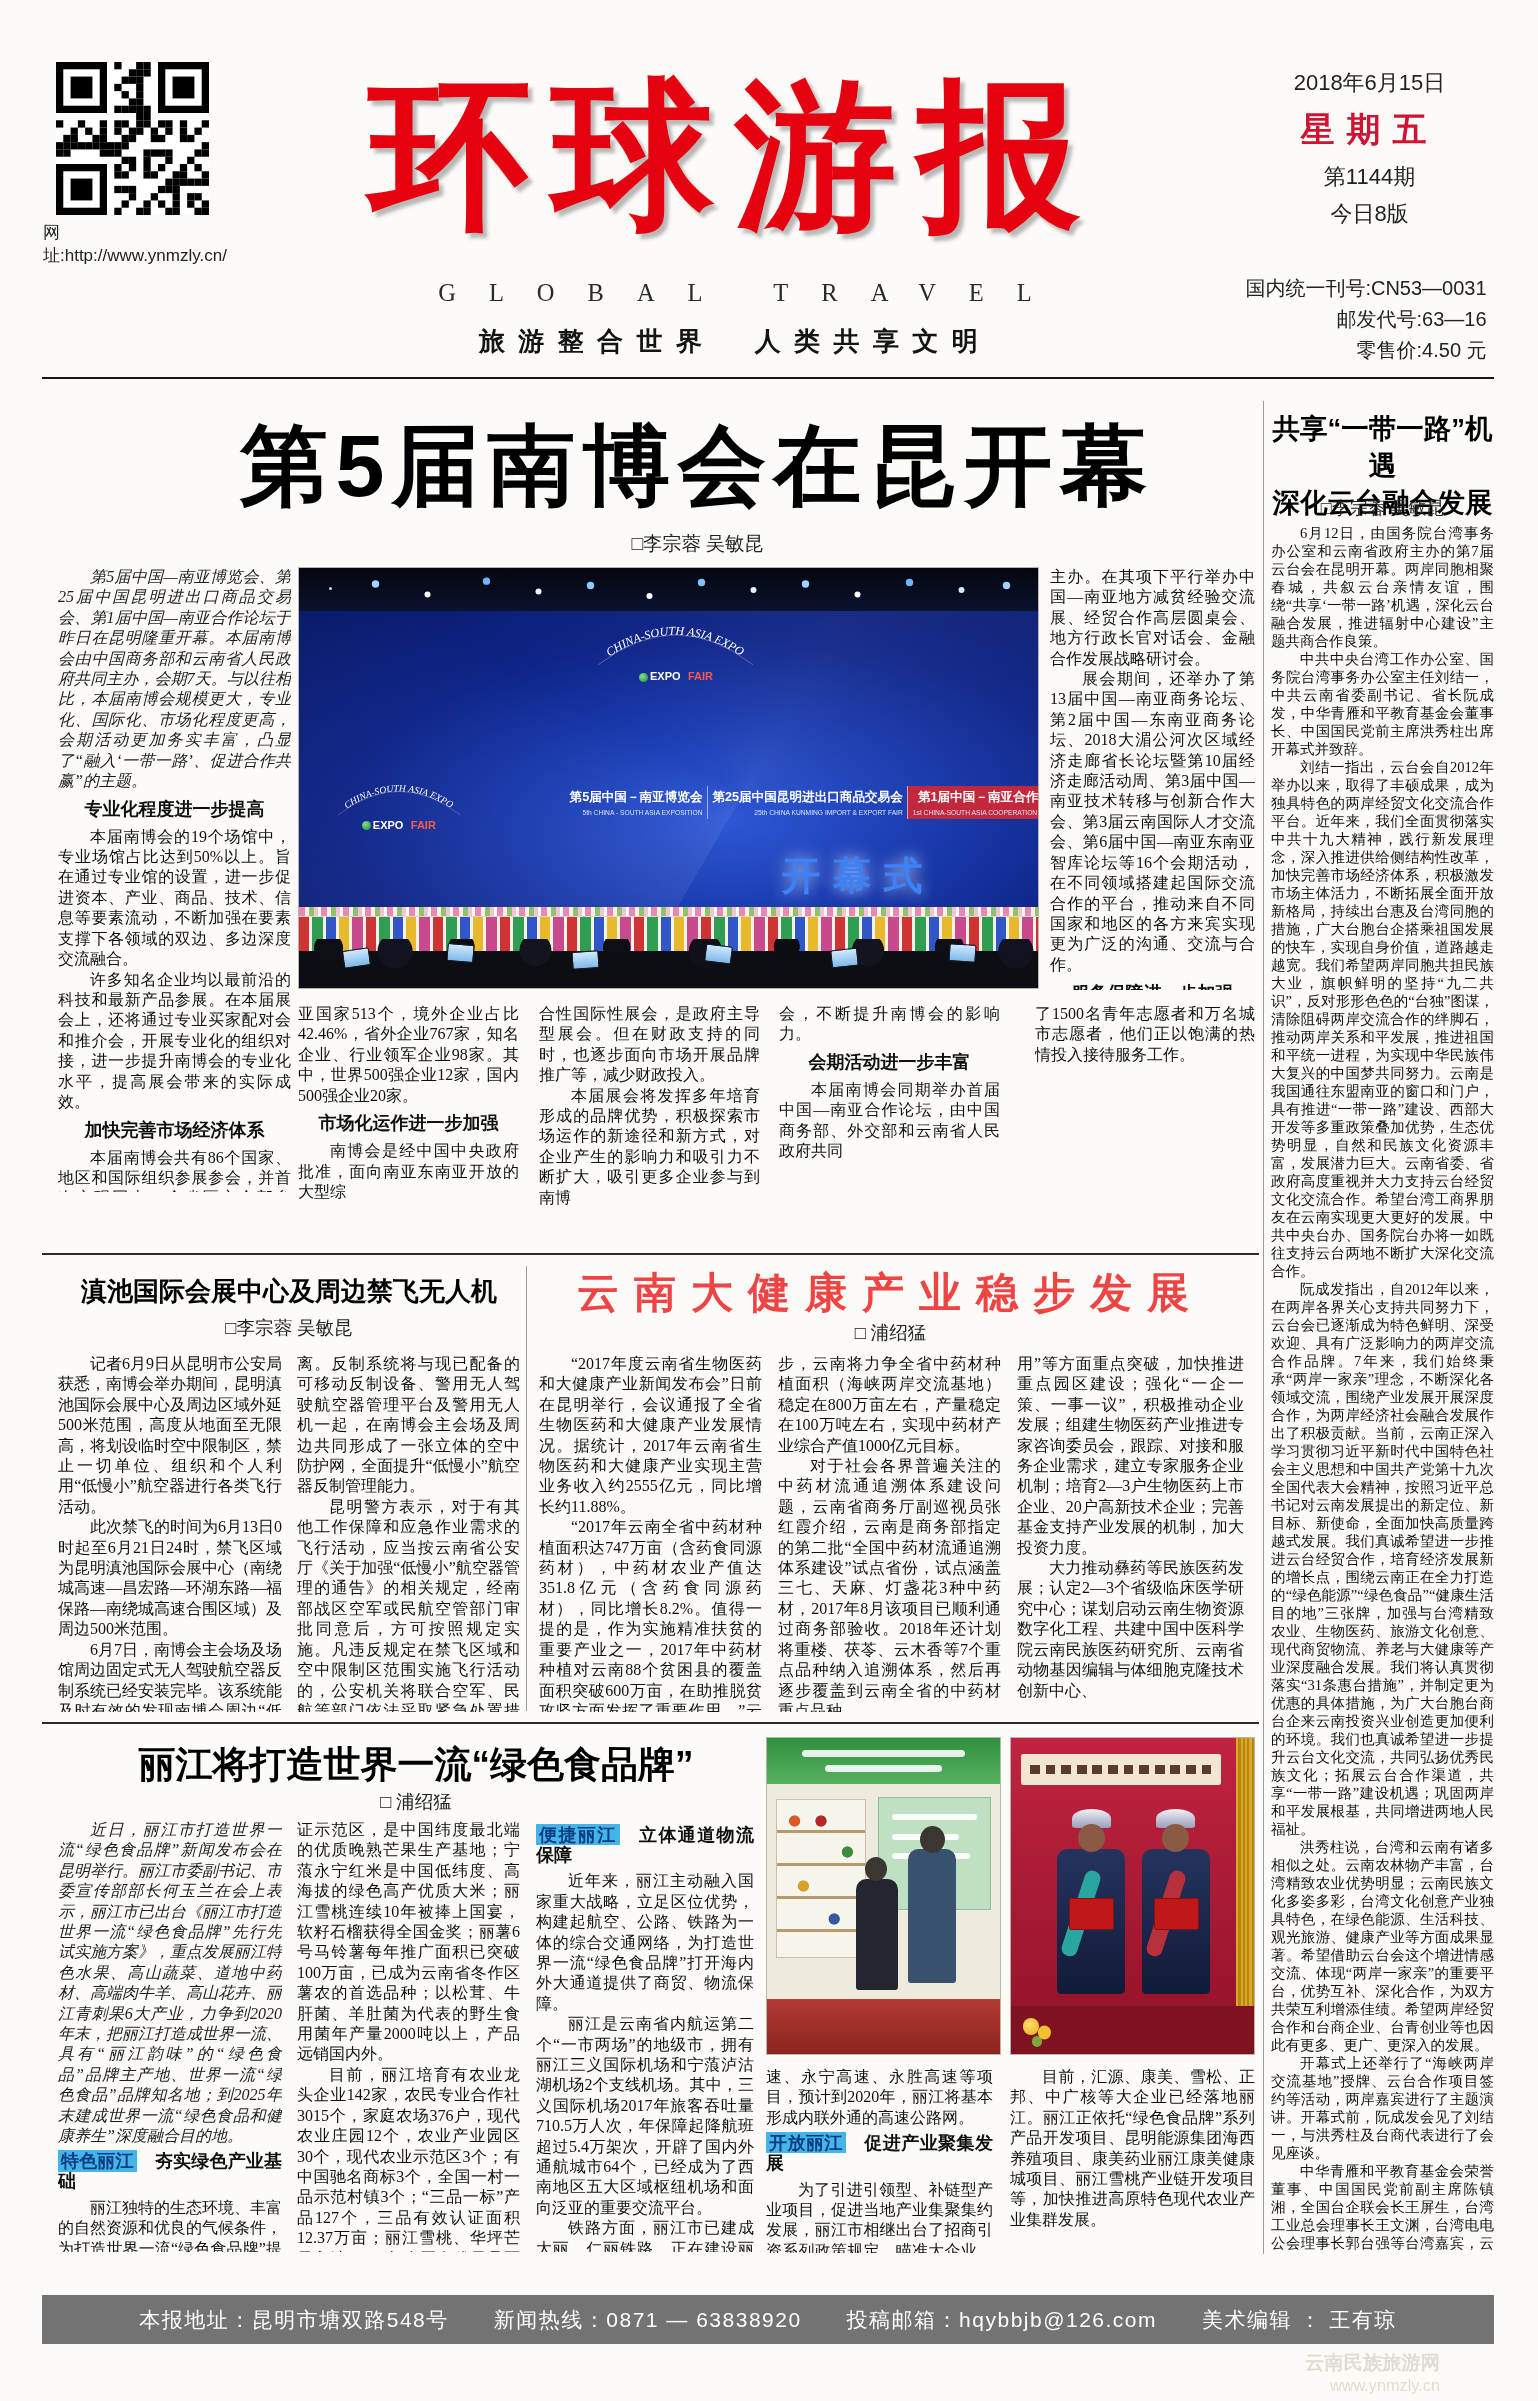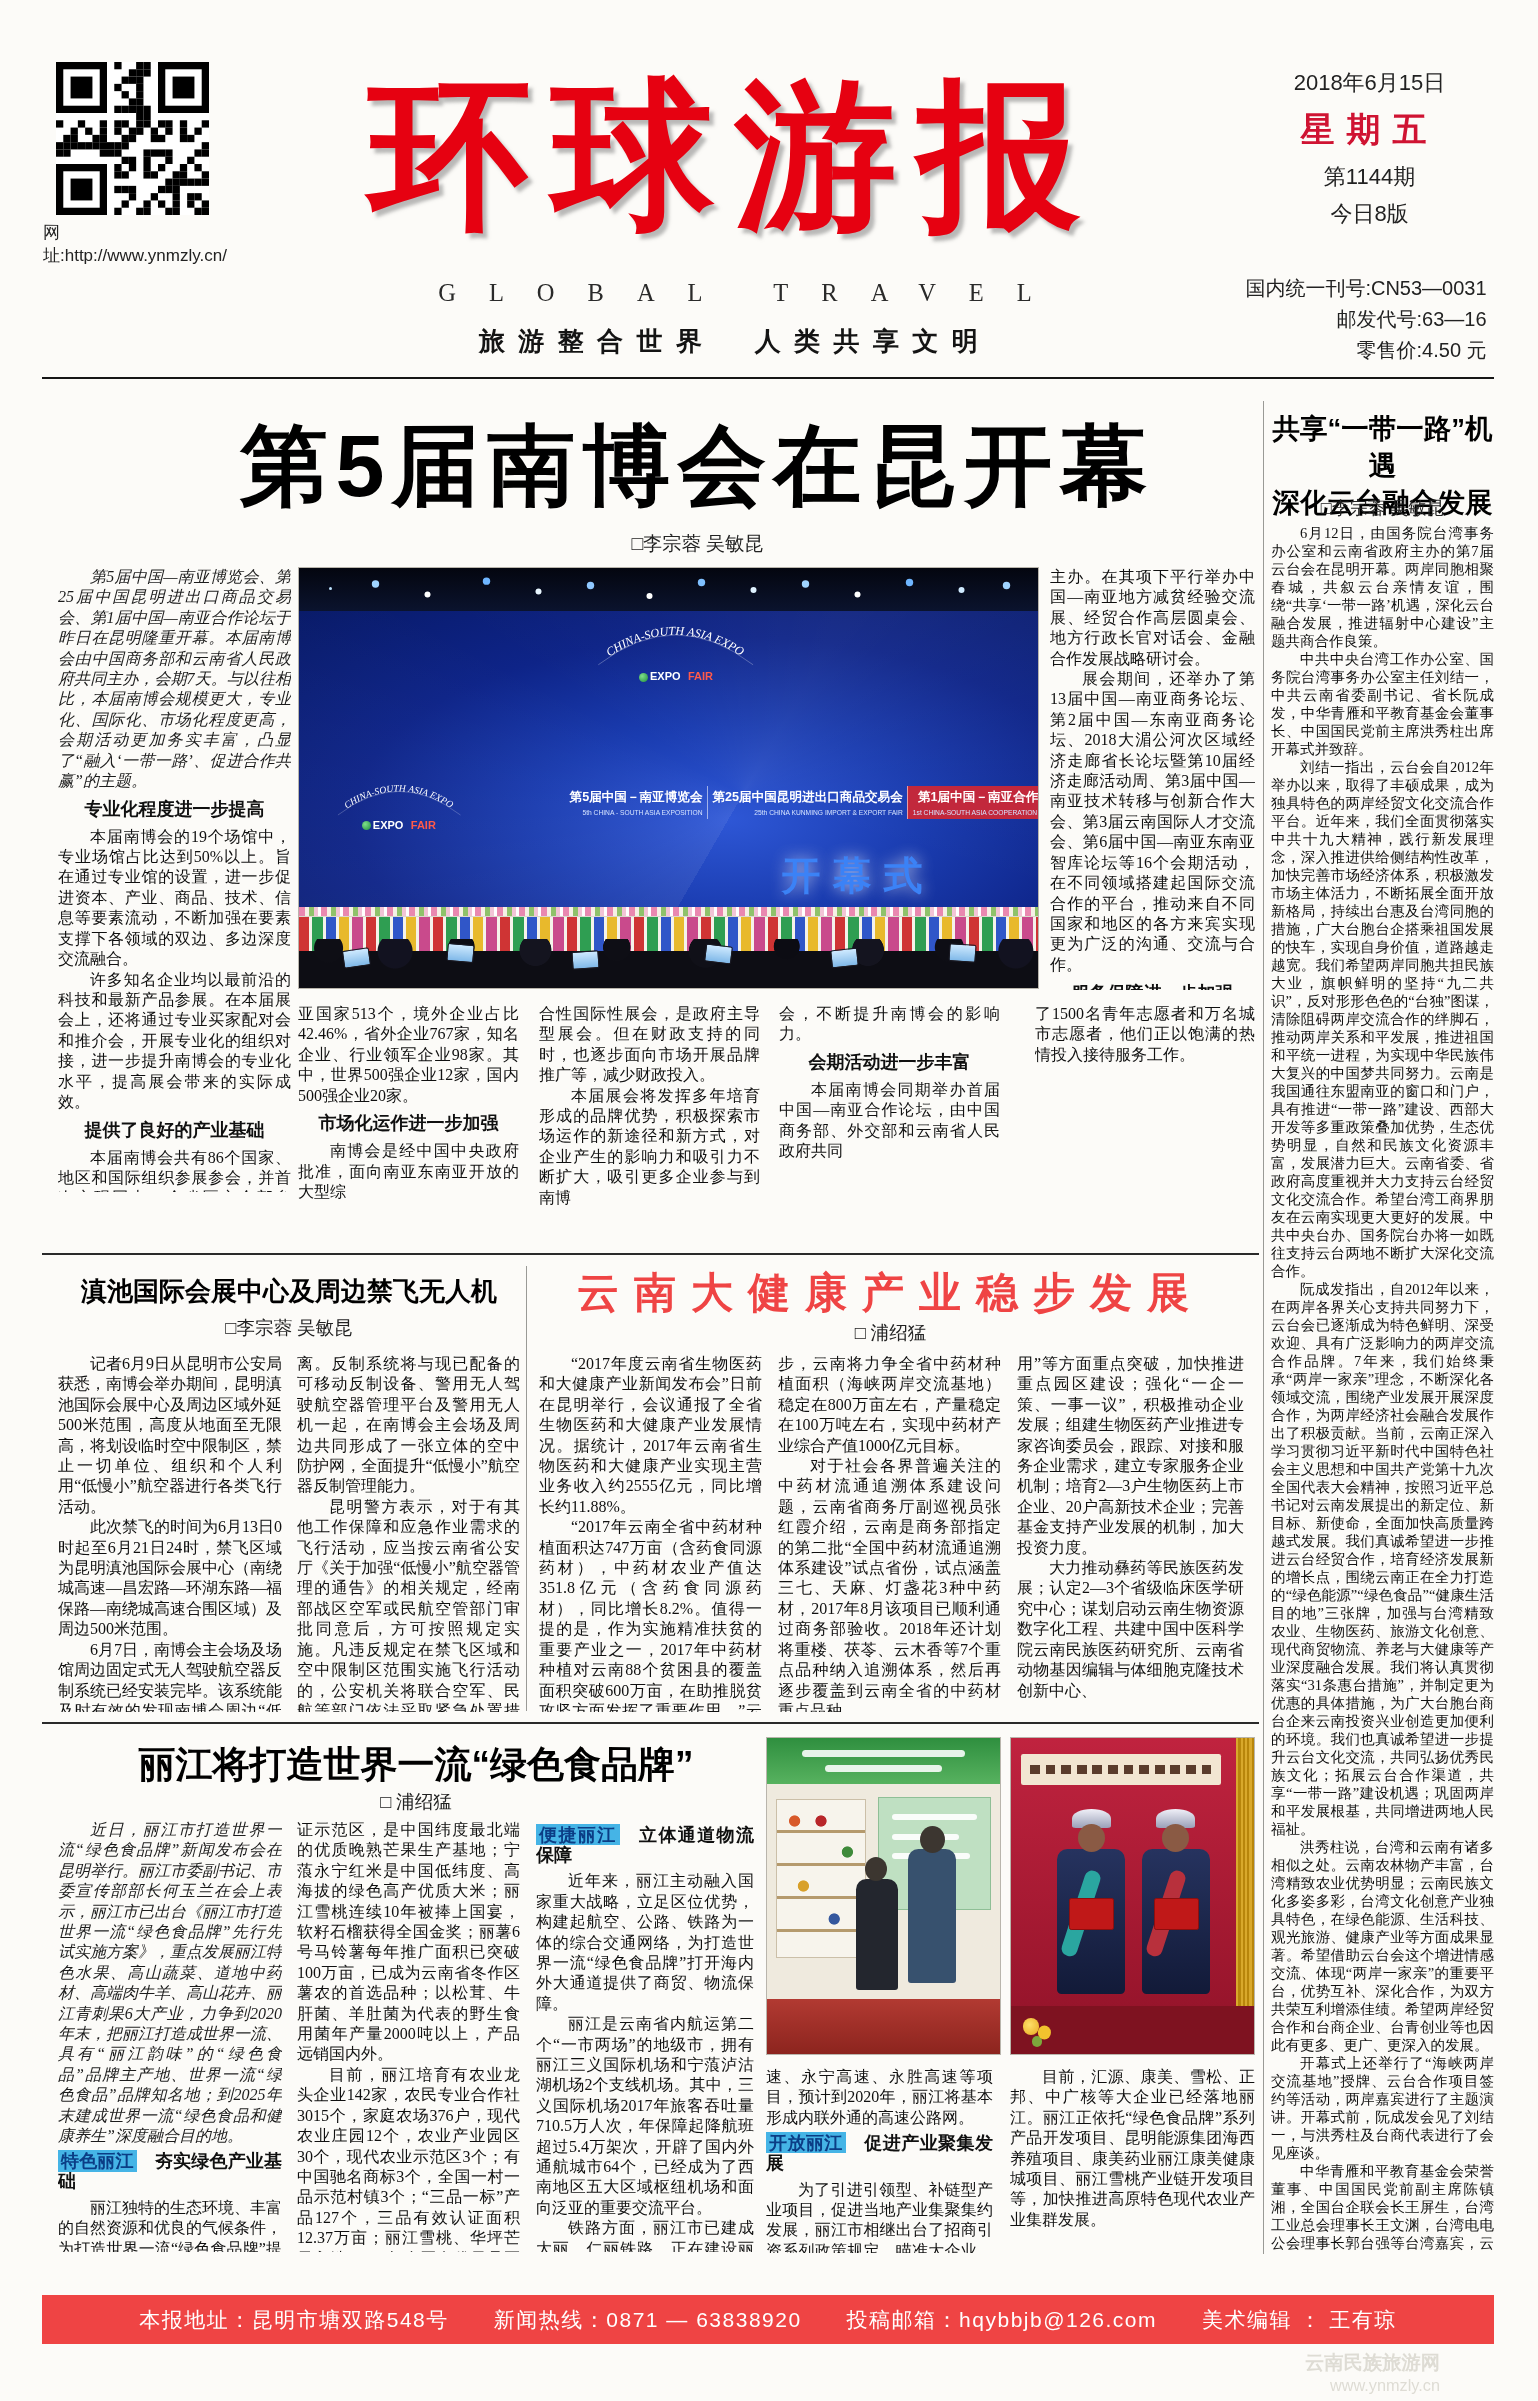--- a/index.html
+++ b/index.html
@@ -159,21 +159,21 @@
      border-radius:10.4px 10.4px 4.5px 4.5px;}
   .pr-sash{position:absolute;width:16.3px;height:89px;background:#2aa6a0;transform:rotate(18deg);border-radius:7.4px;}
   .pr-head{position:absolute;width:27px;height:28px;border-radius:50%;background:#8a5a44;}
   .pr-hat{position:absolute;width:39px;height:19.3px;border-radius:50% 50% 10% 10%;
      background:linear-gradient(#f0f0f8,#9aa0b8);}
   .pr-folder{position:absolute;width:43px;height:30px;background:#c01818;border:1.5px solid #8c0f0f;border-radius:2.2px;}
   #pr-floor{position:absolute;left:0;bottom:0;width:100%;height:48px;background:#7e1220;}
   .pr-flower{position:absolute;width:16.3px;height:16.3px;border-radius:50%;
      background:radial-gradient(circle at 40% 40%,#ffe06a,#e8a81e);box-shadow:13.4px 6px 0 -1.5px #f2c22e,6px 15px 0 -3px #7da83c;}
   
-  #footer{left:42px;top:2295px;width:1452px;height:49px;background:#ef4444;color:#fff;text-align:center;
+  #footer{left:42px;top:2295px;width:1452px;height:49px;background:#737373;color:#fff;text-align:center;
           font-family:"Liberation Sans",sans-serif;font-size:21px;line-height:49px;letter-spacing:1.5px;}
   #watermark{left:1113px;top:2352px;width:327px;text-align:right;color:#dedcd4;
              font-family:"Liberation Sans",sans-serif;line-height:22px;}
   #watermark .w1{font-size:19.3px;font-weight:700;}
   #watermark .w2{font-size:16.3px;}
 </style>
 </head>
 <body>
 
 <div id="page">
@@ -389,21 +389,21 @@
       <div class="pm-phone" style="left:72%;top:10.4px;transform:rotate(-6deg);"></div>
       <div class="pm-phone" style="left:88%;top:5.2px;transform:rotate(4deg);"></div>
     </div>
   </div>
 
   <div class="abs bodycol" id="m-colA">
       <p class="kai">第5届中国—南亚博览会、第25届中国昆明进出口商品交易会、第1届中国—南亚合作论坛于昨日在昆明隆重开幕。本届南博会由中国商务部和云南省人民政府共同主办，会期7天。与以往相比，本届南博会规模更大，专业化、国际化、市场化程度更高，会期活动更加务实丰富，凸显了“融入‘一带一路’、促进合作共赢”的主题。</p>
       <p class="sub">专业化程度进一步提高</p>
       <p class="p">本届南博会的19个场馆中，专业场馆占比达到50%以上。旨在通过专业馆的设置，进一步促进资本、产业、商品、技术、信息等要素流动，不断加强在要素支撑下各领域的双边、多边深度交流融合。</p>
       <p class="p">许多知名企业均以最前沿的科技和最新产品参展。在本届展会上，还将通过专业买家配对会和推介会，开展专业化的组织对接，进一步提升南博会的专业化水平，提高展会带来的实际成效。</p>
-      <p class="sub">提供了良好的产业基础</p>
+      <p class="sub">加快完善市场经济体系</p>
       <p class="p">本届南博会共有86个国家、地区和国际组织参展参会，并首次实现国内31个省区市全部参展。其中，荷兰、丹麦、吉尔吉斯斯坦、叙利亚系首次参展。展会设阿富汗主题国和缅甸主宾国2个形象展区。</p>
     </div>
   <div class="abs bodycol" id="m-colB">
       <p class="cont">亚国家513个，境外企业占比42.46%，省外企业767家，知名企业、行业领军企业98家。其中，世界500强企业12家，国内500强企业20家。</p>
       <p class="sub">市场化运作进一步加强</p>
       <p class="p">南博会是经中国中央政府批准，面向南亚东南亚开放的大型综</p>
     </div>
   <div class="abs bodycol" id="m-colC">
       <p class="cont">合性国际性展会，是政府主导型展会。但在财政支持的同时，也逐步面向市场开展品牌推广等，减少财政投入。</p>
       <p class="p">本届展会将发挥多年培育形成的品牌优势，积极探索市场运作的新途径和新方式，对企业产生的影响力和吸引力不断扩大，吸引更多企业参与到南博</p>

